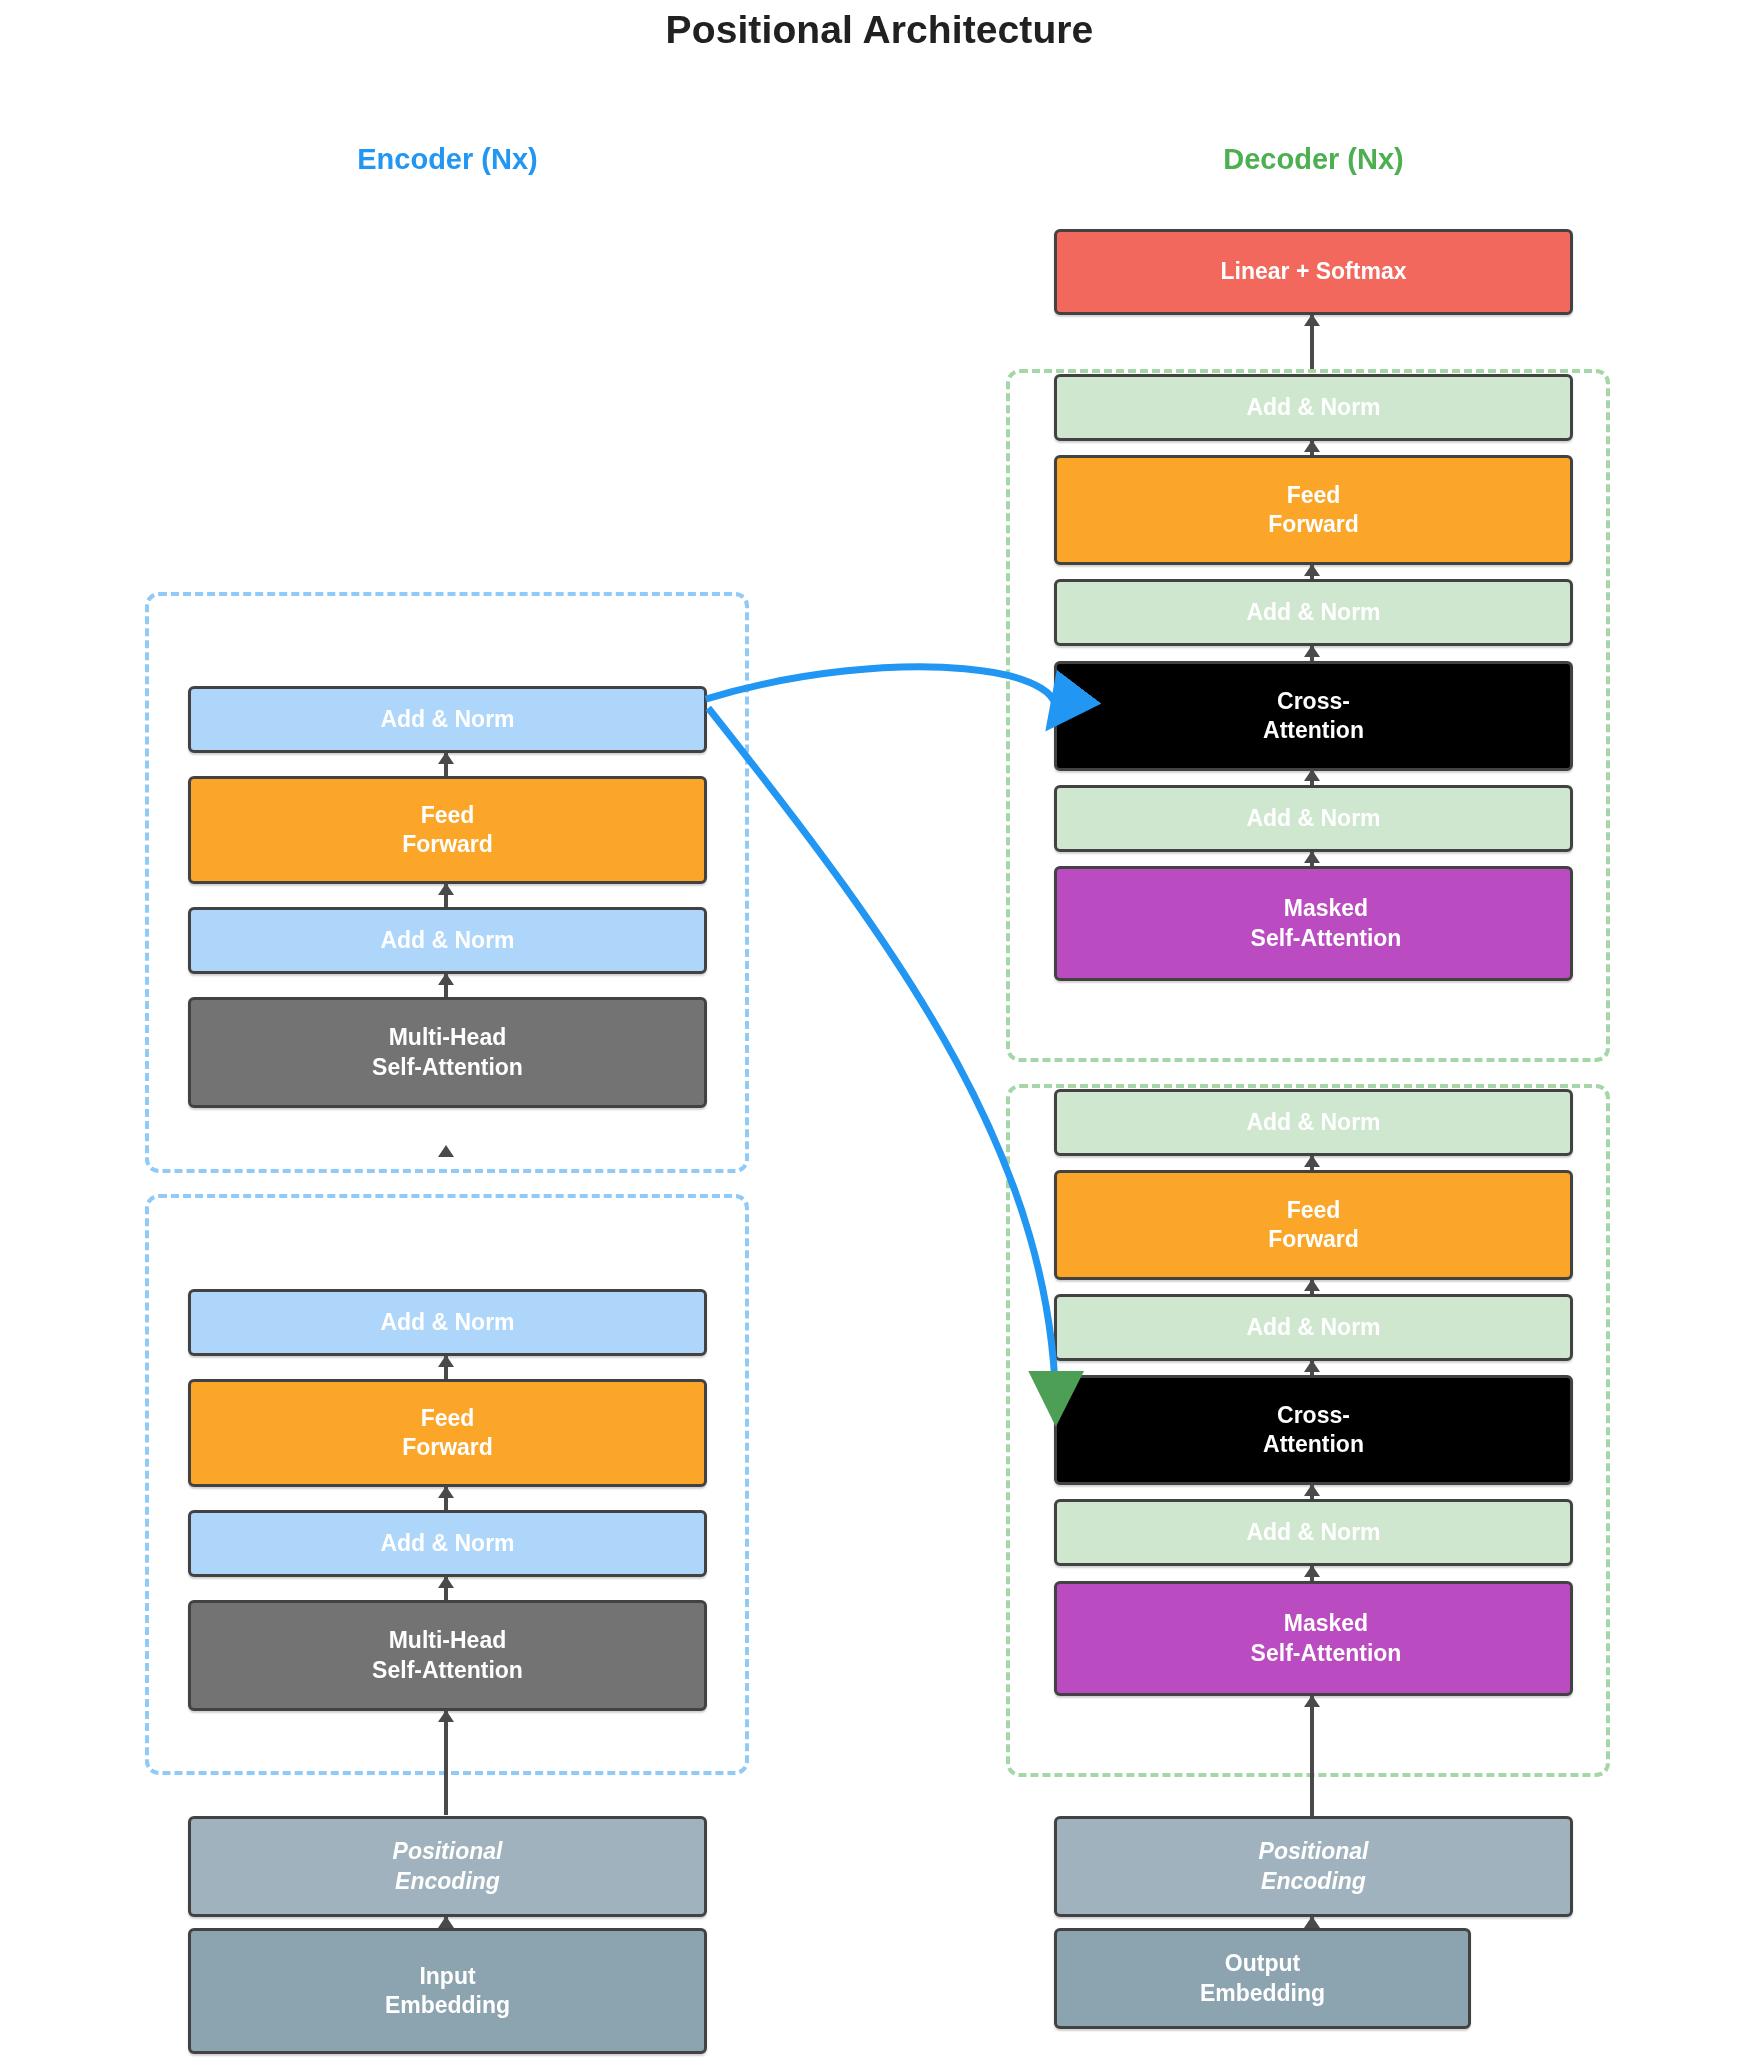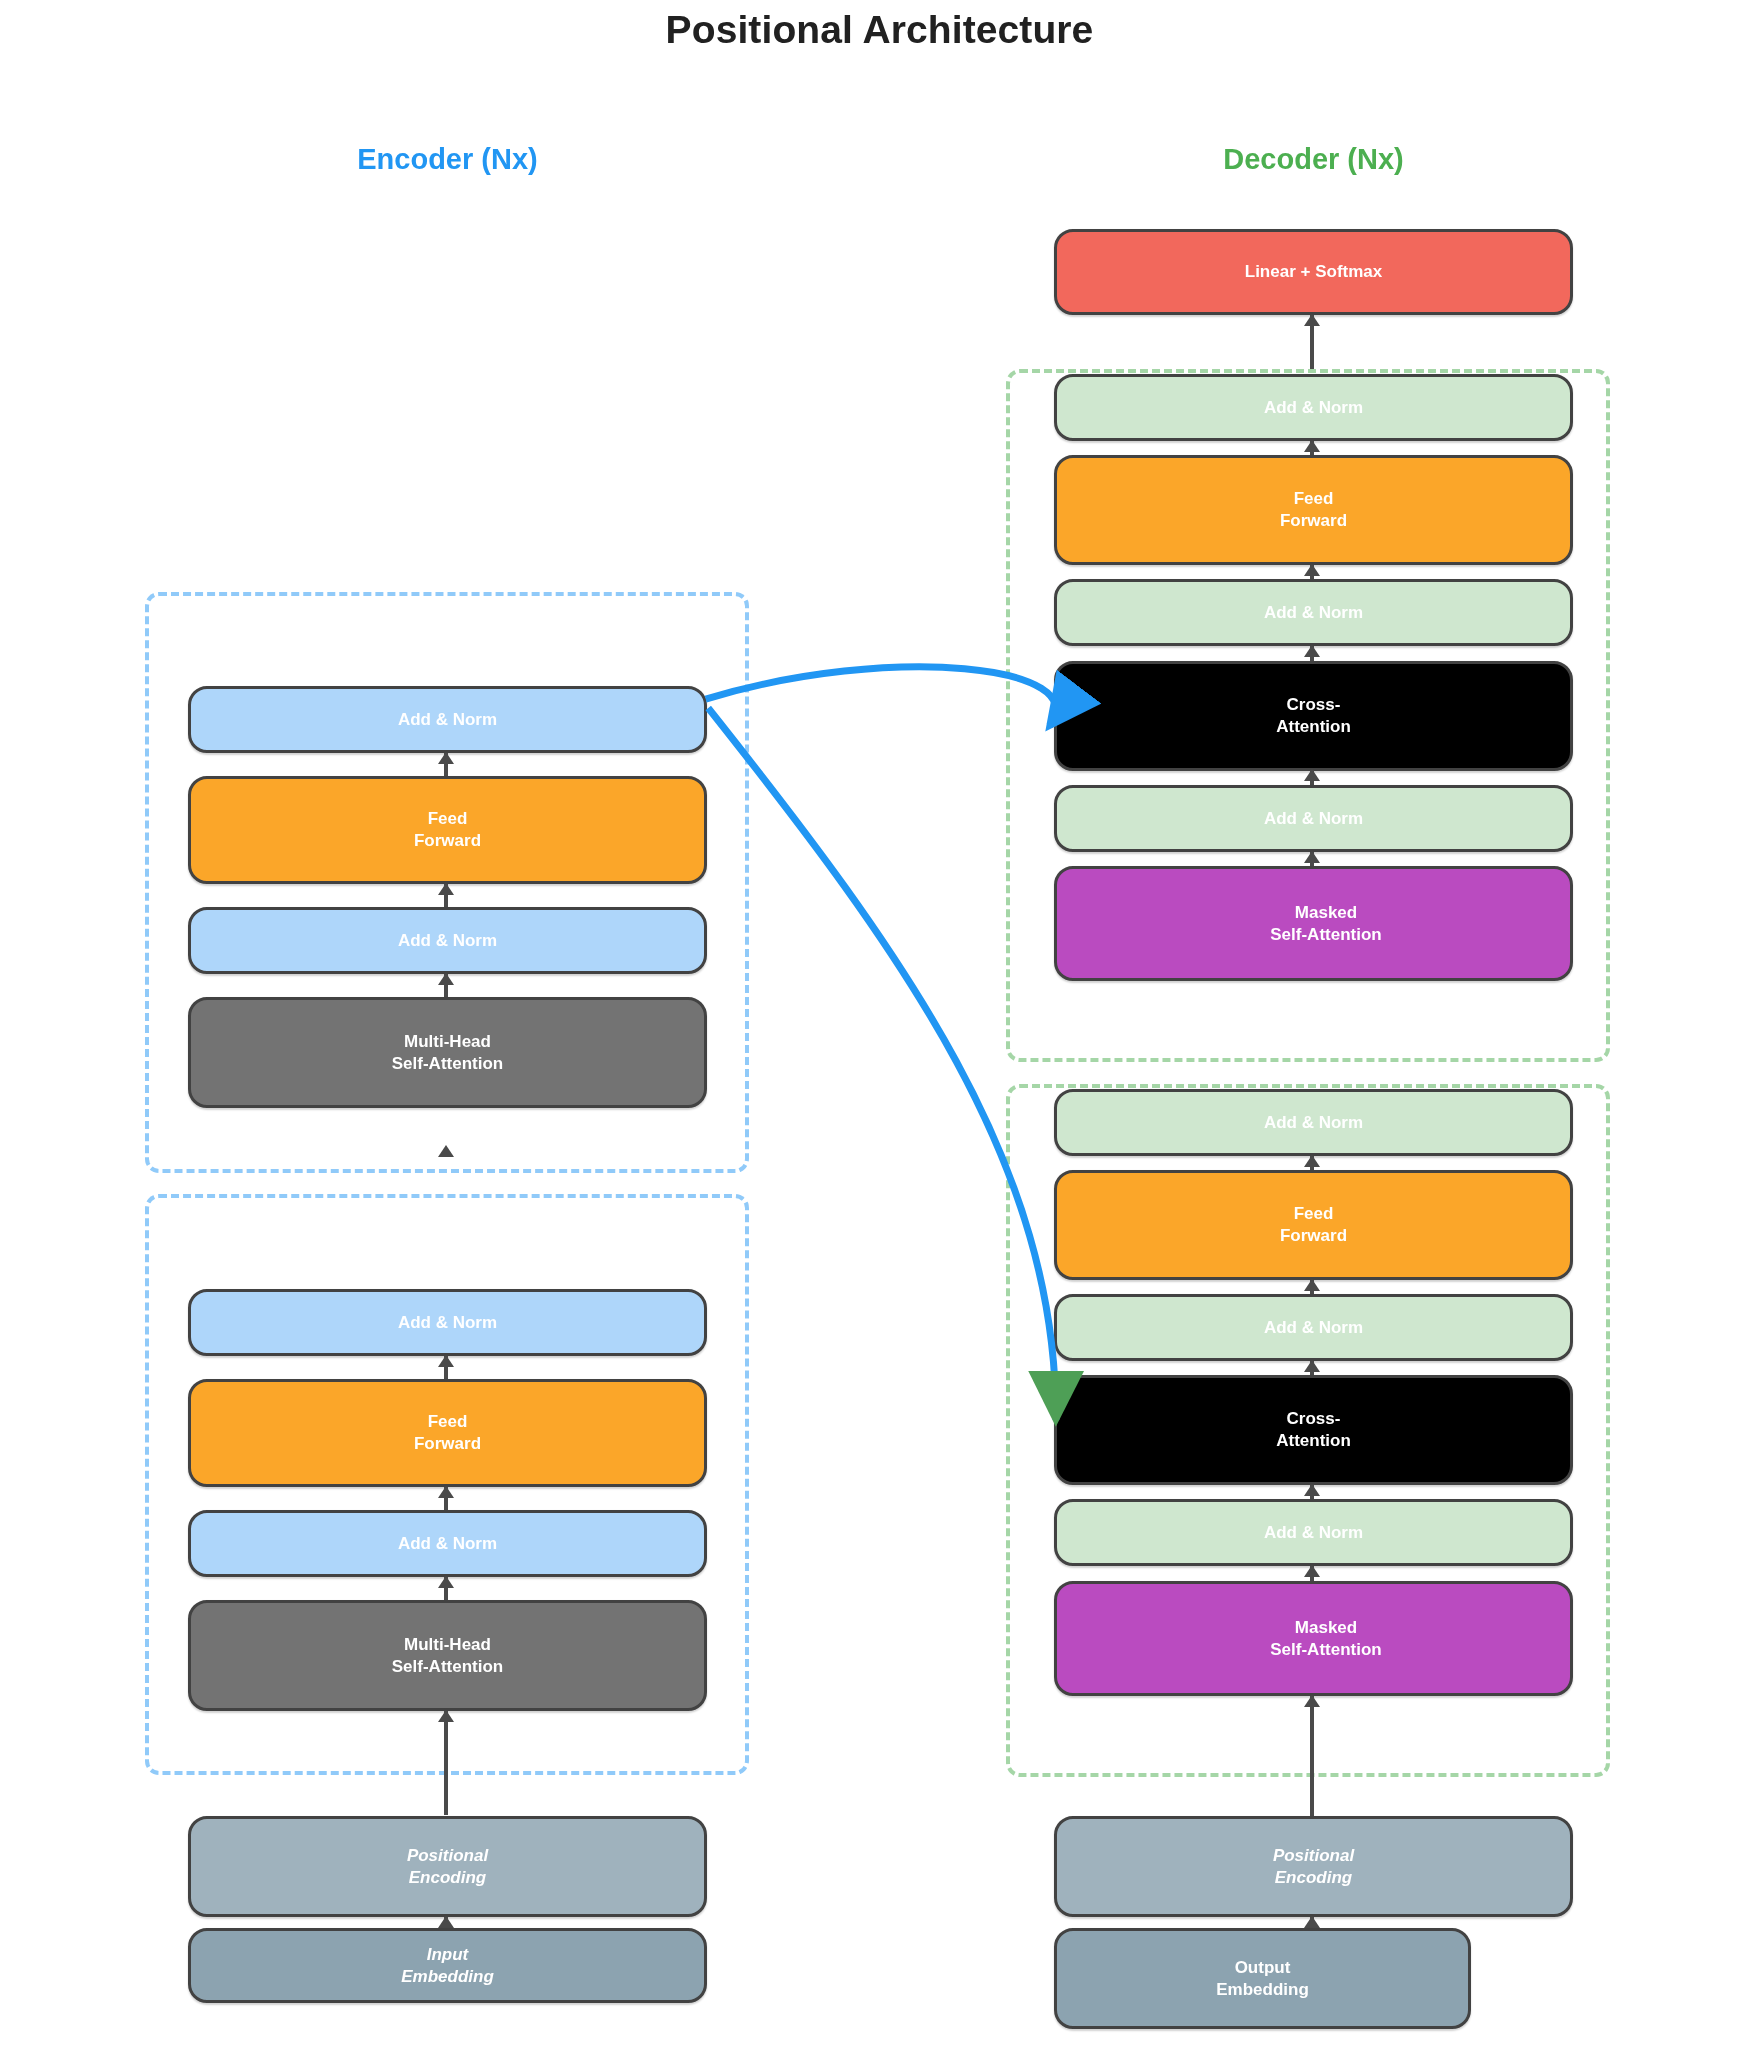--- a/index.html
+++ b/index.html
@@ -62,28 +62,28 @@
     background: transparent;
   }
   .stack-group.encoder-group { border-color: #90CAF9; }
   .stack-group.decoder-group { border-color: #A5D6A7; }
 
   
   .node {
     position: absolute;
     box-sizing: border-box;
     border: 3.2px solid #424242;
-    border-radius: 19px;
+    border-radius: 6px;
     display: flex;
     align-items: center;
     justify-content: center;
     text-align: center;
     color: #ffffff;
     font-weight: bold;
-    font-size: 17px;
+    font-size: 23px;
     line-height: 1.28;
     box-shadow: 0 1.3px 1.9px rgba(0,0,0,0.18);
   }
   .node .node-label { white-space: pre-line; }
 
   
   .fill-addnorm-enc  { background: #AED6FA; }
   .fill-addnorm-dec  { background: #CFE7CF; }
   .fill-ff           { background: #FBA629; }
   .fill-mhsa         { background: #737373; }
@@ -180,21 +180,21 @@
 Self-Attention</span>
   </div>
 
   <div class="v-arrow" style="left:444px; top:1711px; height:104px;"></div>
 
   <div class="node fill-posenc" style="left:188px; top:1816px; width:519px; height:101px;">
     <span class="node-label">Positional
 Encoding</span>
   </div>
   <div class="v-arrow" style="left:444px; top:1917px; height:12.7px;"></div>
-  <div class="node fill-embed" style="left:188px; top:1928px; width:519px; height:75px;font-style:italic;">
+  <div class="node fill-embed" style="left:188px; top:1928px; width:519px; height:126px;">
     <span class="node-label">Input
 Embedding</span>
   </div>
 
   <div class="node fill-linear" style="left:1054px; top:229px; width:519px; height:86px;">
     <span class="node-label">Linear + Softmax</span>
   </div>
   <div class="v-arrow" style="left:1310px; top:315px; height:57px;"></div>
 
   <div class="stack-group decoder-group" style="left:1006px; top:369px; width:604px; height:693px;"></div>

